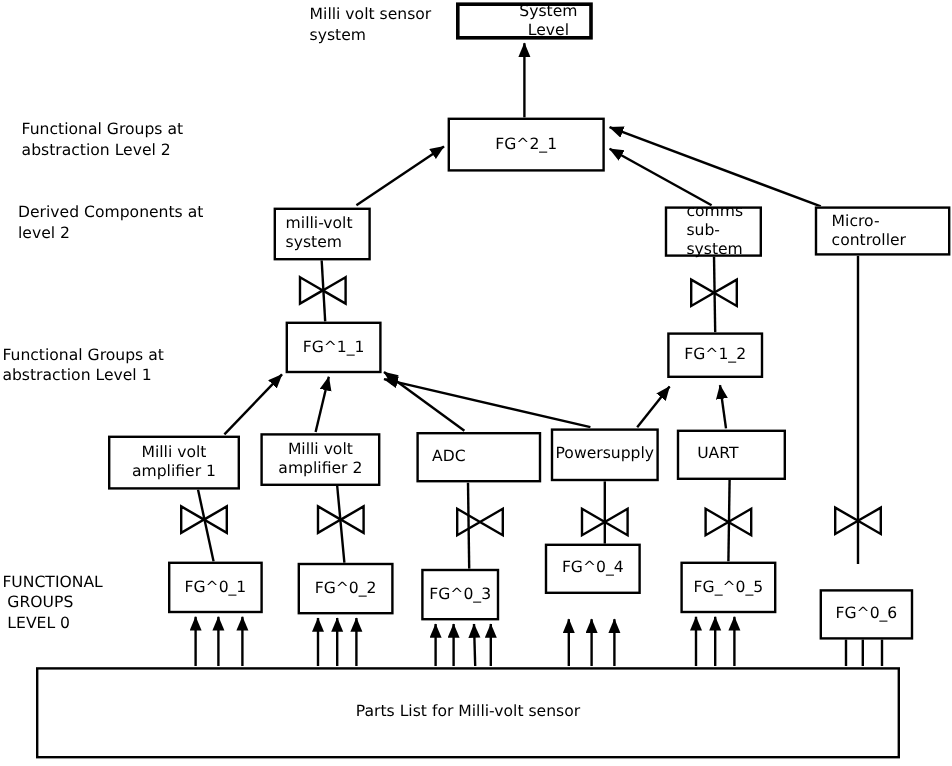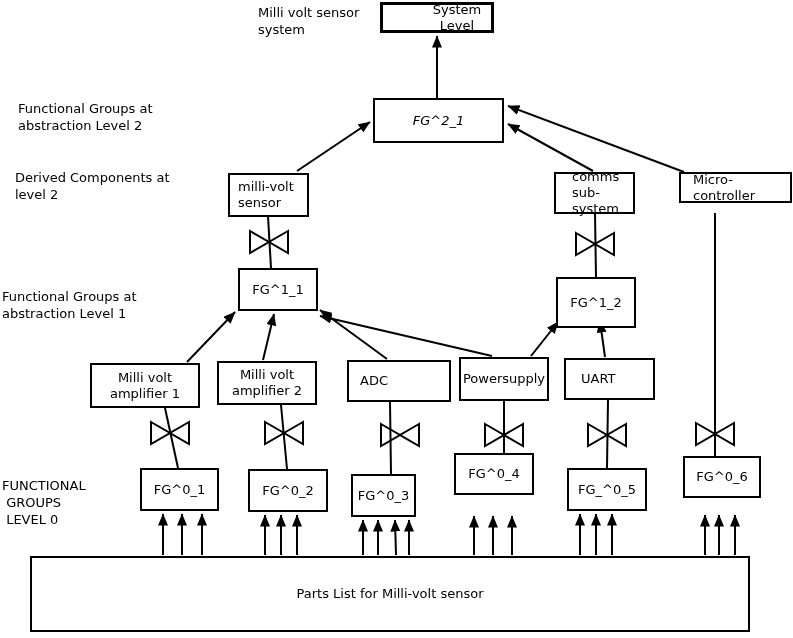--- a/index.html
+++ b/index.html
@@ -96,42 +96,42 @@
 abstraction Level 2</div>
   <div class="lbl" style="left:15px;top:169px;">Derived Components at
 level 2</div>
   <div class="lbl" style="left:2px;top:288px;">Functional Groups at
 abstraction Level 1</div>
   <div class="lbl" style="left:2px;top:477px;">FUNCTIONAL
  GROUPS
  LEVEL 0</div>
 
   <div class="box" style="left:380px;top:2px;width:114px;height:31px;border-width:3px;padding-left:40px;">System Level</div>
-  <div class="box" style="left:373px;top:98px;width:131px;height:45px;font-style:italic;">FG^2_1</div>
+  <div class="box" style="left:373px;top:98px;width:131px;height:45px;">FG^2_1</div>
 
   <div class="box left" style="left:228px;top:173px;width:81px;height:44px;padding-left:8px;">milli-volt
-sensor</div>
+system</div>
   <div class="box left" style="left:554px;top:172px;width:81px;height:42px;padding-left:16px;">comms
 sub-system</div>
-  <div class="box left" style="left:679px;top:172px;width:113px;height:31px;padding-left:12px;">Micro-
+  <div class="box left" style="left:679px;top:172px;width:113px;height:41px;padding-left:12px;">Micro-
 controller</div>
 
   <div class="box" style="left:238px;top:268px;width:80px;height:43px;">FG^1_1</div>
-  <div class="box" style="left:556px;top:277px;width:80px;height:51px;">FG^1_2</div>
+  <div class="box" style="left:556px;top:277px;width:80px;height:38px;">FG^1_2</div>
 
   <div class="box" style="left:90px;top:363px;width:110px;height:45px;">Milli volt
 amplifier 1</div>
   <div class="box" style="left:217px;top:361px;width:100px;height:44px;">Milli volt
 amplifier 2</div>
   <div class="box left" style="left:347px;top:360px;width:104px;height:42px;padding-left:11px;">ADC</div>
   <div class="box" style="left:459px;top:357px;width:90px;height:44px;">Powersupply</div>
   <div class="box left" style="left:564px;top:358px;width:91px;height:42px;padding-left:15px;">UART</div>
 
   <div class="box" style="left:140px;top:468px;width:79px;height:43px;">FG^0_1</div>
   <div class="box" style="left:248px;top:469px;width:80px;height:43px;">FG^0_2</div>
   <div class="box" style="left:351px;top:474px;width:65px;height:43px;">FG^0_3</div>
   <div class="box" style="left:454px;top:453px;width:80px;height:42px;">FG^0_4</div>
   <div class="box" style="left:567px;top:468px;width:80px;height:43px;">FG_^0_5</div>
-  <div class="box" style="left:683px;top:456px;width:78px;height:42px;">FG^0_6</div>
+  <div class="box" style="left:683px;top:491px;width:78px;height:42px;">FG^0_6</div>
 
   <div class="box" style="left:30px;top:556px;width:720px;height:76px;">Parts List for Milli-volt sensor</div>
 
 </div>
 
 </body></html>

